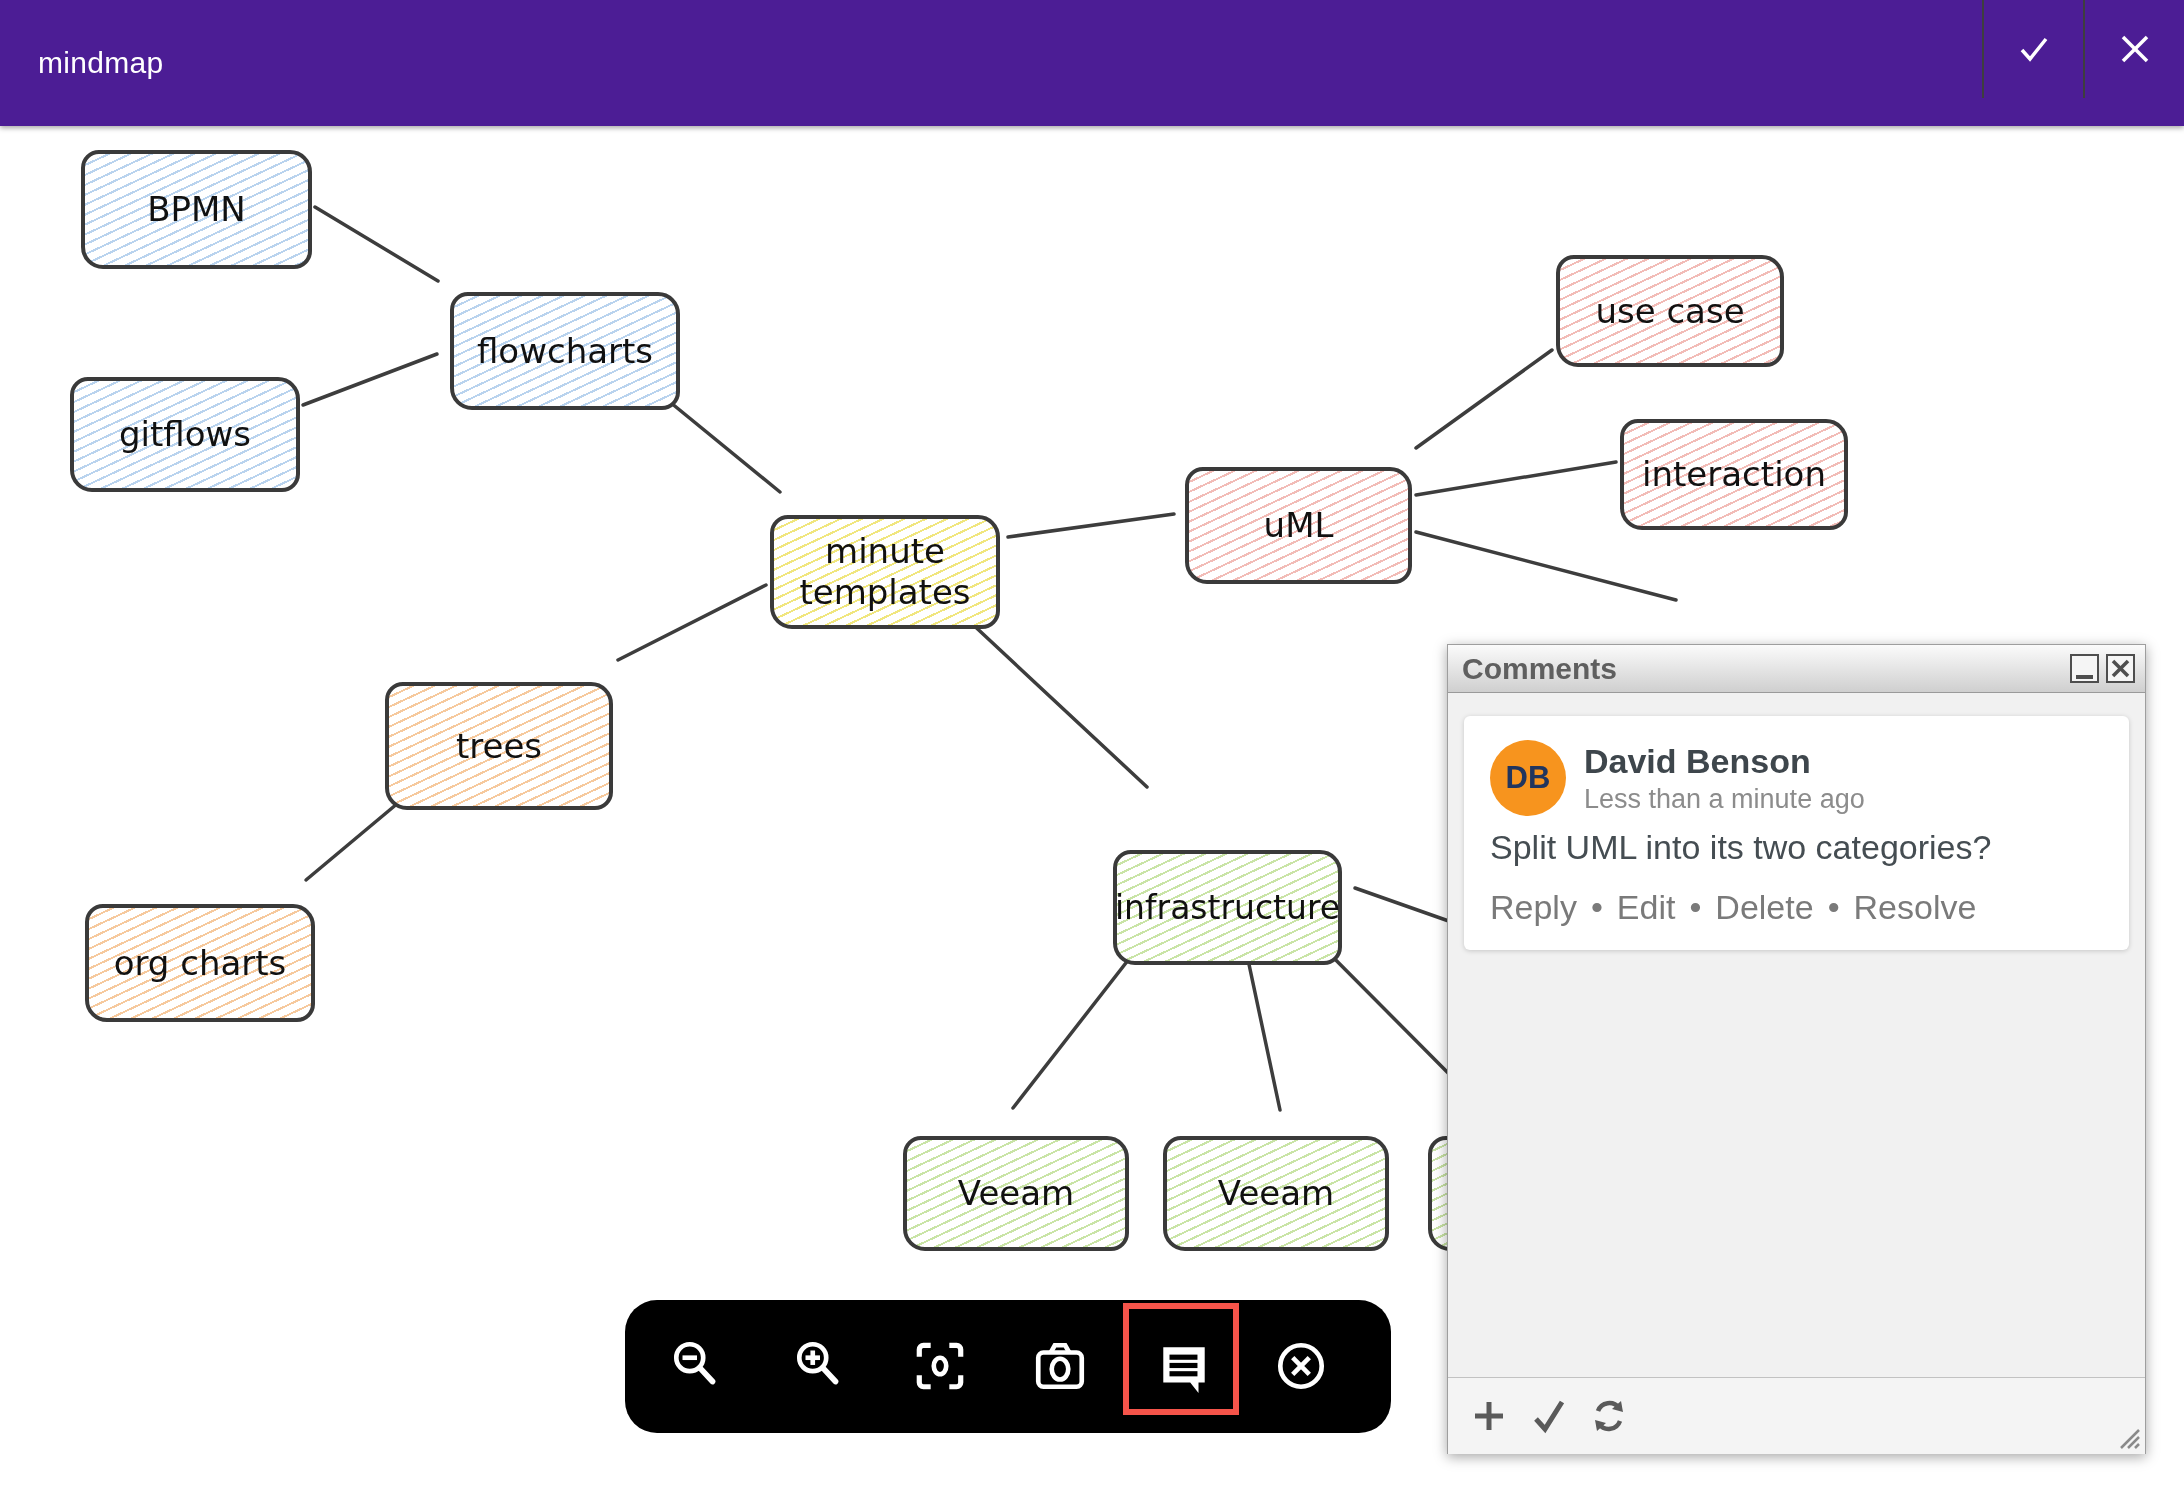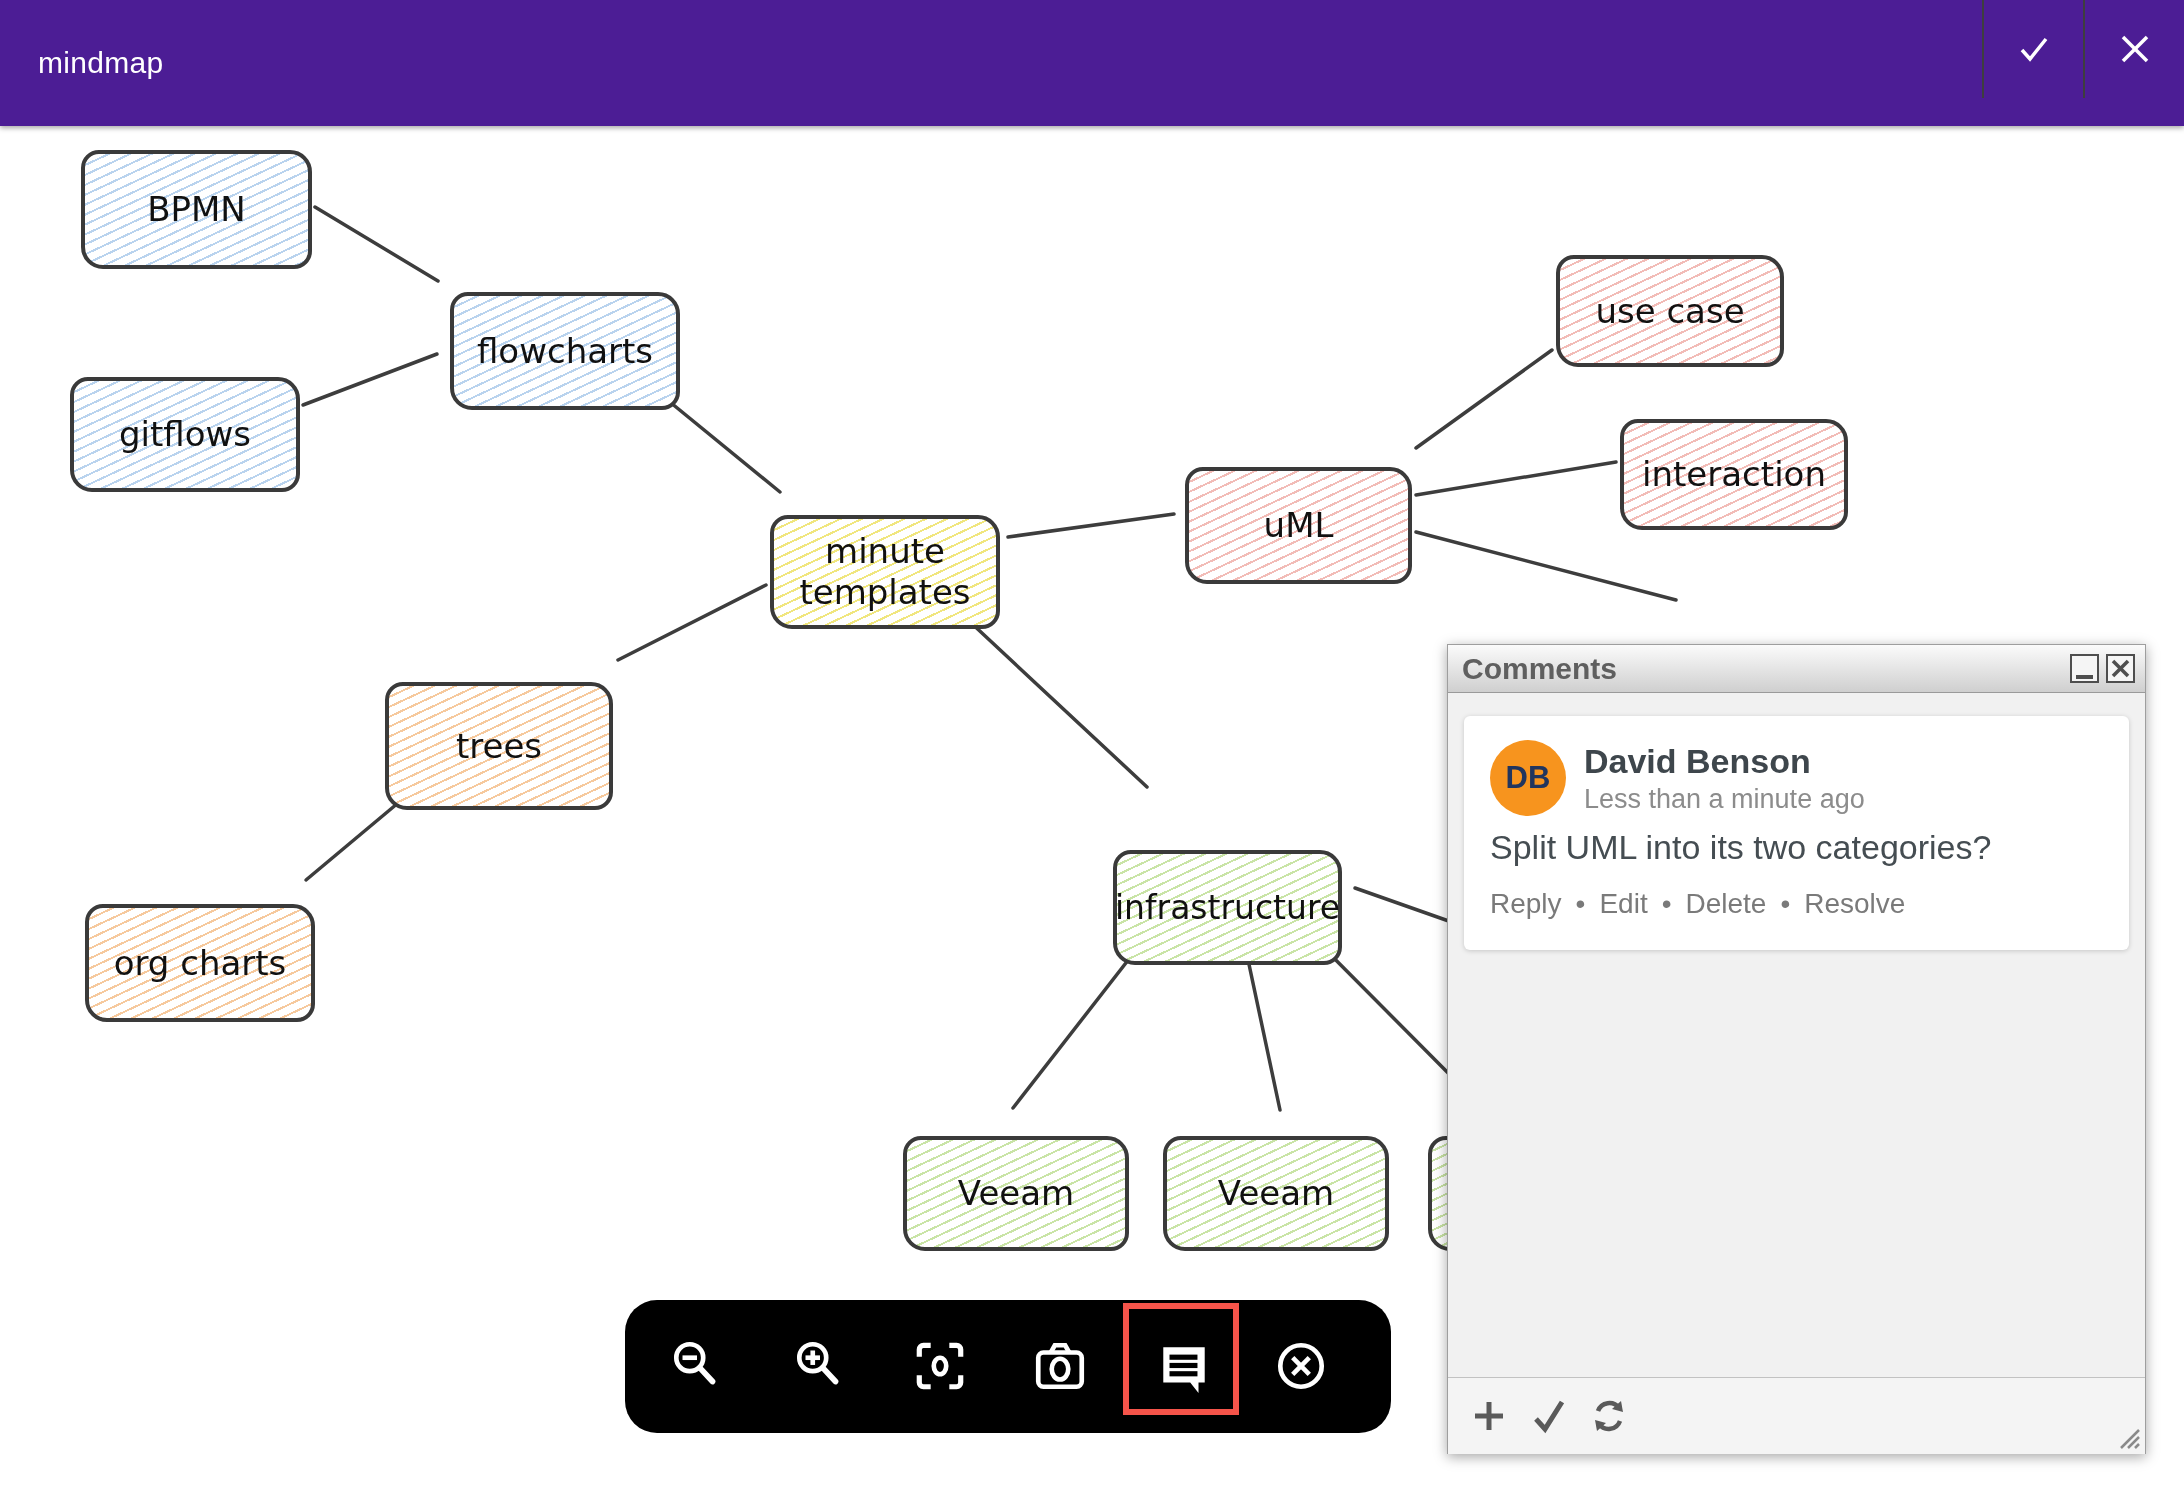--- a/index.html
+++ b/index.html
@@ -53,21 +53,21 @@
   .panel-body { position:relative; height:684px; }
   .comment-card { position:absolute; left:16px; top:15px; width:665px; height:234px;
                   background:#fff; border-radius:6px; box-shadow:0 1px 5px rgba(0,0,0,0.18);margin-top:8px;
                   }
   .avatar { position:absolute; left:26px; top:24px; width:76px; height:76px; border-radius:50%;
             background:#f7941e; display:flex; align-items:center; justify-content:center;
             color:#21355e; font-size:31px; font-weight:bold; }
   .c-name { position:absolute; left:120px; top:26px; font-size:34px; font-weight:bold; color:#3e464c; }
   .c-time { position:absolute; left:120px; top:68px; font-size:27px; color:#8c8c8c; }
   .c-text { position:absolute; left:26px; top:112px; font-size:34px; color:#454d52; }
-  .c-actions { position:absolute; left:26px; top:172px; font-size:28px; color:#7a7a7a;
+  .c-actions { position:absolute; left:26px; top:172px; font-size:34px; color:#7a7a7a;
                display:flex; align-items:flex-end; gap:14px; }
   .c-actions a { color:#7a7a7a; text-decoration:none; cursor:pointer; }
   .panel-footer { position:relative; height:77px; background:#f4f4f4; border-top:1px solid #c2c2c2;
                   display:flex; align-items:center; gap:22px; padding-left:22px; }
   .pf-btn { width:38px; height:38px; display:flex; align-items:center; justify-content:center;
             cursor:pointer; }
   .resize-handle { position:absolute; right:4px; bottom:4px; width:26px; height:26px; cursor:nwse-resize; }
 </style>
 </head>
 <body>

